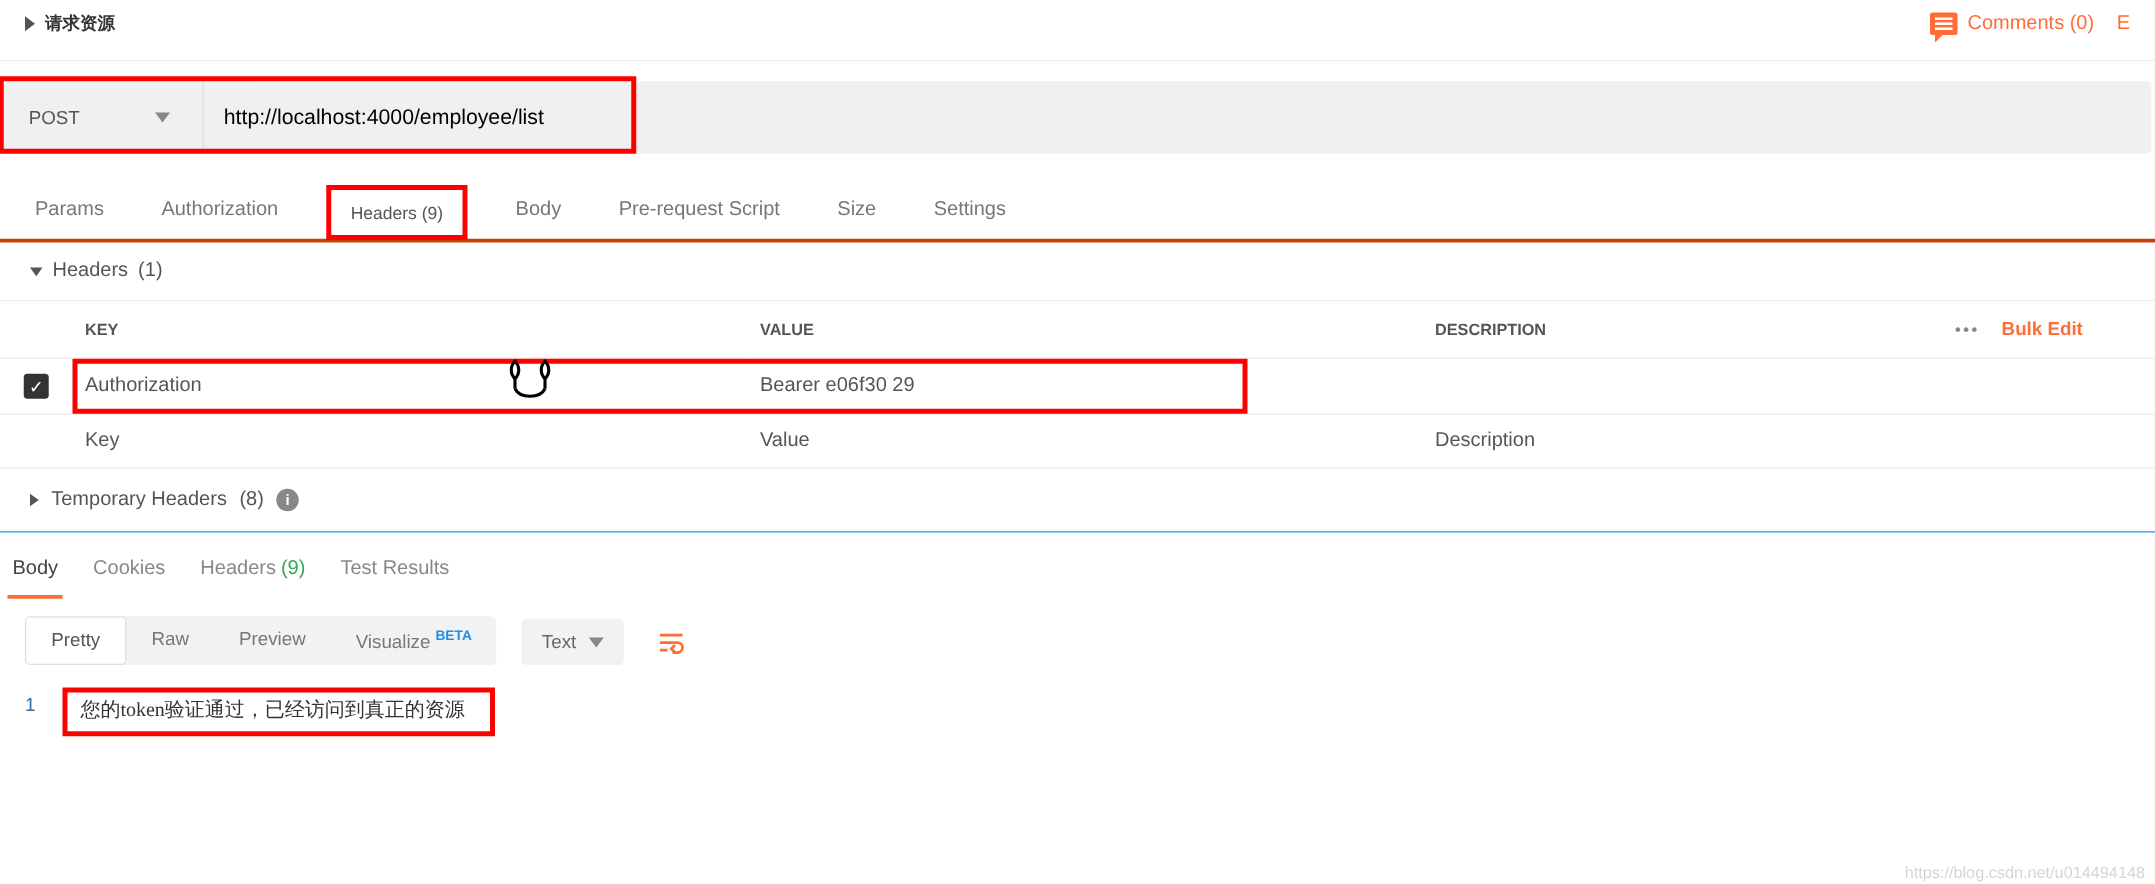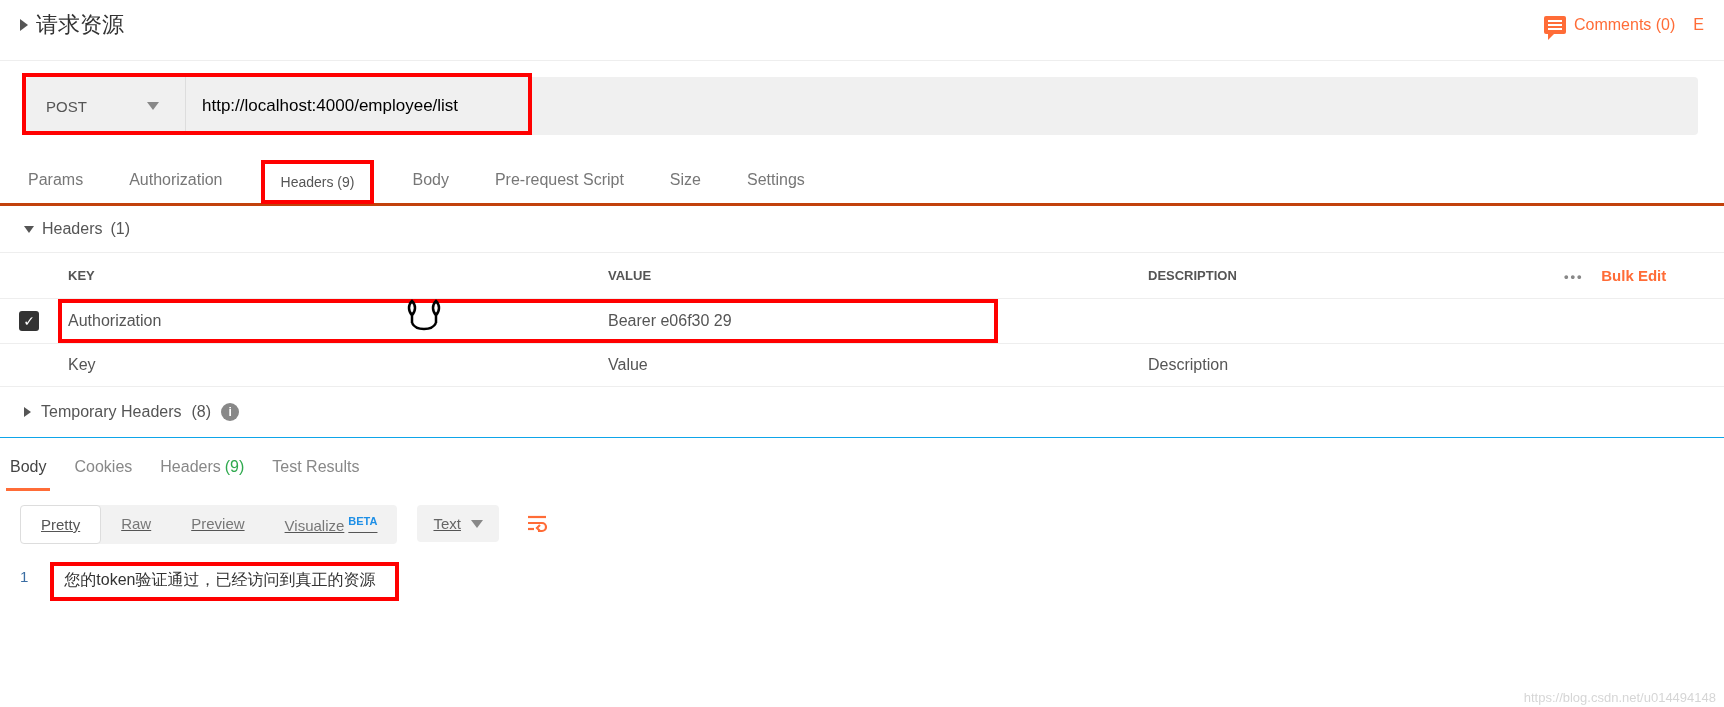--- a/index.html
+++ b/index.html
@@ -23,21 +23,21 @@
     align-items: center;
     gap: 8px;
   }
   .title-caret {
     display: inline-block;
     width: 0; height: 0;
     border-top: 6px solid transparent;
     border-bottom: 6px solid transparent;
     border-left: 8px solid #555;
   }
-  .top-title { font-size: 22px; color: #333; font-weight: 400; }
+  .top-title { font-size: 14px; color: #333; font-weight: 700; }
   .top-header-right {
     display: flex;
     align-items: flex-start;
     gap: 18px;
     color: #ff6c37;
   }
   .comments {
     display: flex; align-items: center; gap: 8px; font-size: 16px; cursor: pointer;
   }
   .comment-icon {
@@ -60,21 +60,21 @@
     top: 4px; left: 4px; right: 4px;
     height: 2px; background: #fff;
     box-shadow: 0 4px 0 #fff, 0 8px 0 #fff;
   }
   .ex-link { color: #ff6c37; font-size: 16px; }
 
   .request-bar {
     display: flex;
     align-items: center;
     gap: 14px;
-    padding: 16px 26px;
+    padding: 16px 3px;
     text-align: right;
   }
   .method-url-wrapper {
     display: flex;
     flex: 1;
     background: #f0f0f0;
     border-radius: 4px;
     height: 58px;
     position: relative;
   }
@@ -283,24 +283,23 @@
     align-items: center;
     font-size: 15px;
     padding-right: 12px;
   }
   .meta-label { color: #777; }
   .meta-green { color: #2fa94e; }
   .save-link { color: #ff6c37; cursor: pointer; }
 
   .response-toolbar {
     display: flex;
-    align-items: flex-start;
+    align-items: flex-end;
     gap: 20px;
     padding: 14px 20px;
-    text-decoration: underline;
   }
   .view-toggle {
     display: flex;
     background: #f2f2f2;
     border-radius: 4px;
     overflow: hidden;
   }
   .view-btn {
     padding: 10px 20px;
     font-size: 15px;
@@ -340,21 +339,21 @@
     padding: 4px 20px 20px 20px;
     gap: 22px;
   }
   .line-number { color: #3a6da3; font-size: 15px; padding-top: 6px; }
   .body-text-box {
     border: 4px solid #ff0000;
     padding: 4px 20px 6px 10px;
     font-size: 16px;
     color: #333;
   }
-  .body-text-box .token { font-family: Liberation Sans, sans-serif; }
+  .body-text-box .token { font-family: Liberation Serif, serif; }
 
   .watermark {
     position: absolute;
     right: 8px; bottom: 2px;
     font-size: 13px;
     color: rgba(150,150,150,0.4);
   }
 </style>
 </head>
 <body>

